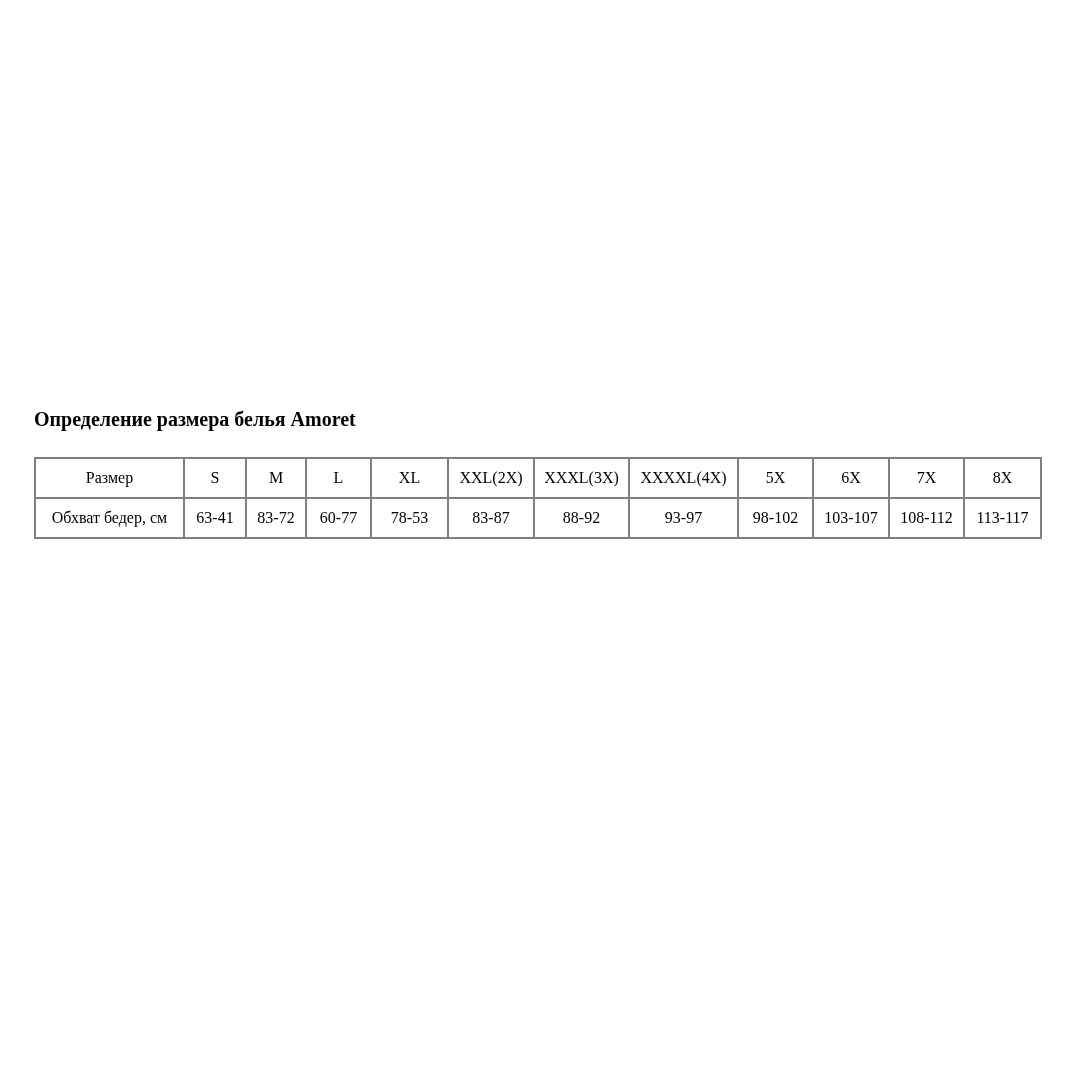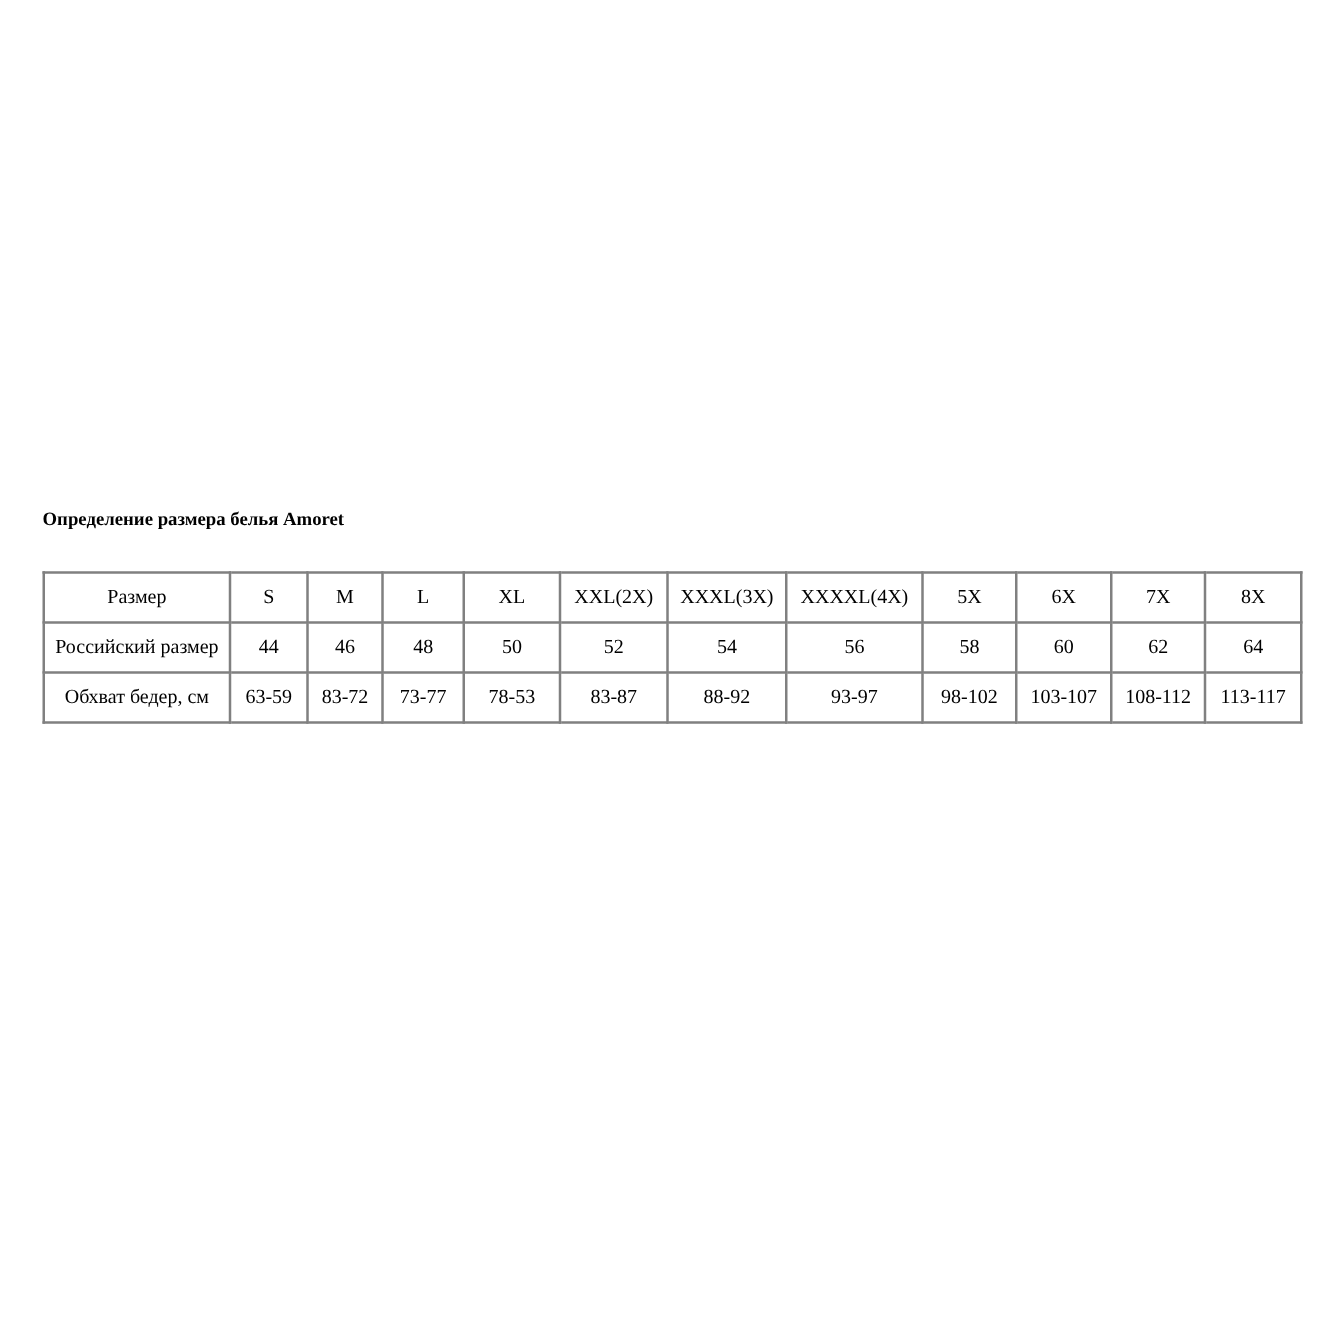--- a/index.html
+++ b/index.html
@@ -15,21 +15,21 @@
     background: #ffffff;
     overflow: hidden;
     font-family: "Liberation Serif", "DejaVu Serif", serif;
     color: #000000;
   }
   .title {
     position: absolute;
     left: 34px;
     top: 408px;
     margin: 0;
-    font-size: 15px;
+    font-size: 20px;
     font-weight: bold;
     line-height: 1.15;
     white-space: nowrap;
     text-align: center;
   }
   .size-table {
     position: absolute;
     left: 34px;
     top: 457px;
     border-collapse: collapse;
@@ -82,38 +82,24 @@
         <th>XXXL(3X)</th>
         <th>XXXXL(4X)</th>
         <th>5X</th>
         <th>6X</th>
         <th>7X</th>
         <th>8X</th>
       </tr>
     </thead>
     <tbody>
       <tr>
-        <td>Российский размер</td>
-        <td>44</td>
-        <td>46</td>
-        <td>48</td>
-        <td>50</td>
-        <td>52</td>
-        <td>54</td>
-        <td>56</td>
-        <td>58</td>
-        <td>60</td>
-        <td>62</td>
-        <td>64</td>
-      </tr>
-      <tr>
         <td>Обхват бедер, см</td>
-        <td>63-59</td>
+        <td>63-41</td>
         <td>83-72</td>
-        <td>73-77</td>
+        <td>60-77</td>
         <td>78-53</td>
         <td>83-87</td>
         <td>88-92</td>
         <td>93-97</td>
         <td>98-102</td>
         <td>103-107</td>
         <td>108-112</td>
         <td>113-117</td>
       </tr>
     </tbody>

